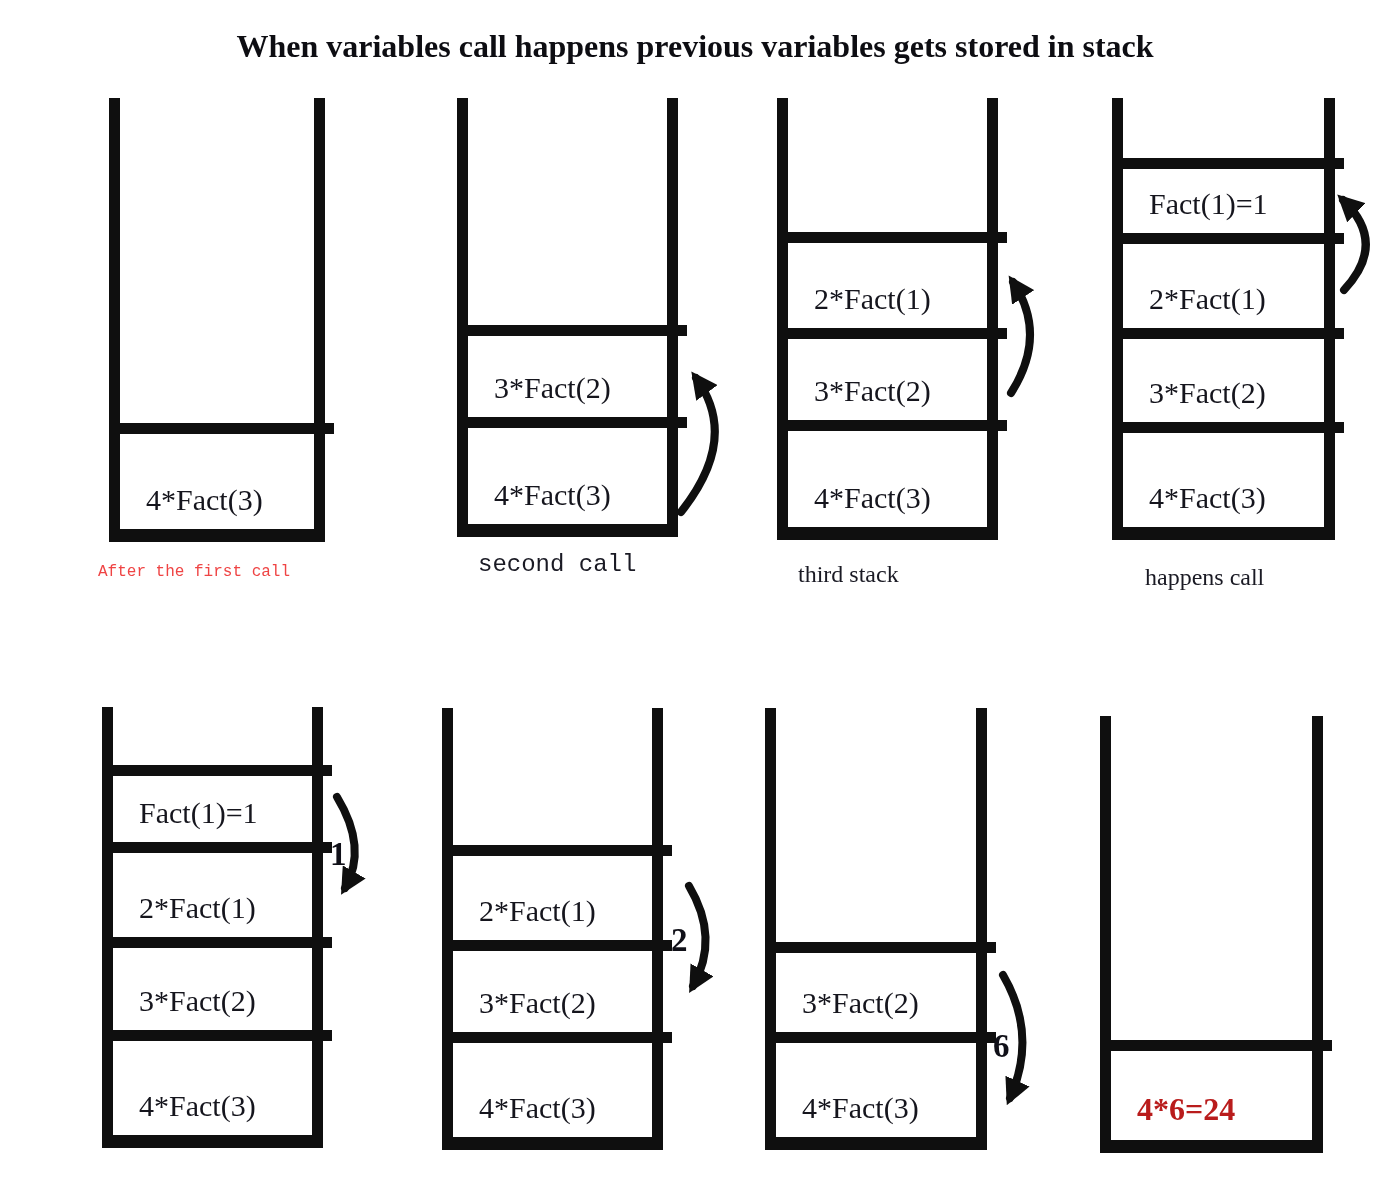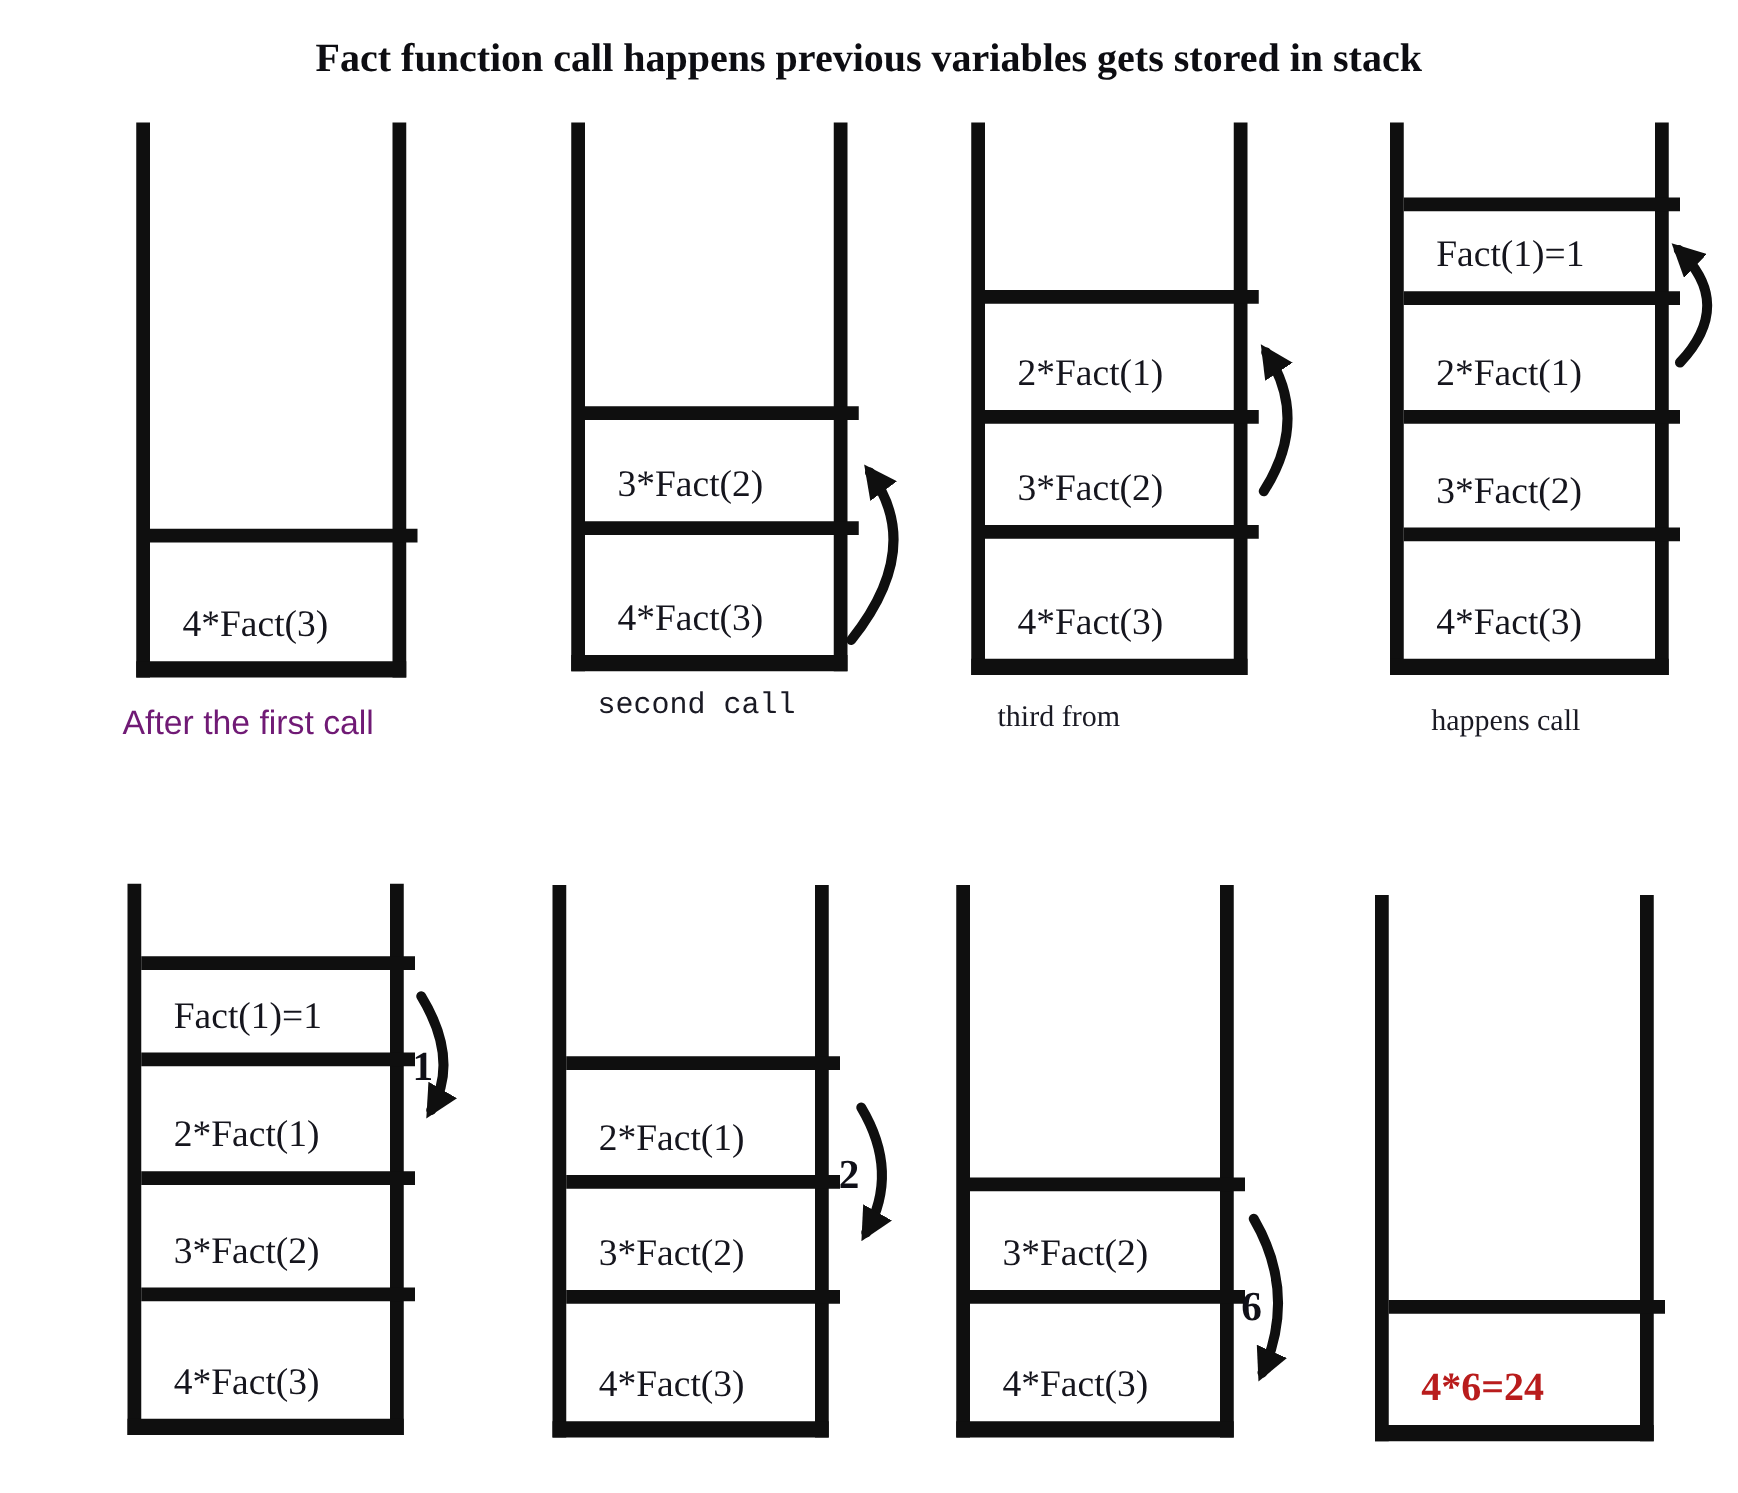--- a/index.html
+++ b/index.html
@@ -31,36 +31,36 @@
     white-space:nowrap;
   }
   .cell-label.bold{font-weight:bold;font-size:32px;color:#b91c1c;}
   .caption-serif{
     position:absolute;
     font-family:"Liberation Serif", serif;
     font-size:24px;color:#1a1a24;white-space:nowrap;
   }
   .caption-sans{
     position:absolute;
-    font-family:Liberation Sans, sans-serif;
-    font-size:27px;color:#701a75;white-space:nowrap;
+    font-family:Liberation Mono, monospace;
+    font-size:16px;color:#ef4444;white-space:nowrap;
   }
   .ret-label{
     position:absolute;
     font-family:"Liberation Serif", serif;
     font-weight:bold;font-size:33px;color:#101018;white-space:nowrap;
   }
   svg.arrows{position:absolute;left:0;top:0;pointer-events:none;}
 </style>
 </head>
 <body>
 
 <div id="canvas">
 
-  <div class="abs title" style="left:0;top:28px;width:1390px;">Fact function call happens previous variables gets stored in stack</div>
+  <div class="abs title" style="left:0;top:28px;width:1390px;">When variables call happens previous variables gets stored in stack</div>
 
 
   <div id="stacks">
       <div class="wall" style="left: 109px; top: 98px; width: 11px; height: 444px;"></div>
       <div class="wall" style="left: 314px; top: 98px; width: 11px; height: 444px;"></div>
       <div class="hline" style="left: 109px; top: 529px; width: 216px; height: 13px;"></div>
       <div class="hline" style="left: 120px; top: 423px; width: 214px; height: 11px;"></div>
       <div class="cell-label" style="left: 120px; top: 434px; width: 194px; height: 95px;">4*Fact(3)</div>
       <div class="caption-sans" style="left: 98px; top: 563px;">After the first call</div>
       <div class="wall" style="left: 457px; top: 98px; width: 11px; height: 439px;"></div>
@@ -73,21 +73,21 @@
       <div class="caption-serif" style="left: 478px; top: 551px; font-family: Liberation Mono, monospace;">second call</div>
       <div class="wall" style="left: 777px; top: 98px; width: 11px; height: 442px;"></div>
       <div class="wall" style="left: 987px; top: 98px; width: 11px; height: 442px;"></div>
       <div class="hline" style="left: 777px; top: 527px; width: 221px; height: 13px;"></div>
       <div class="hline" style="left: 788px; top: 232px; width: 219px; height: 11px;"></div>
       <div class="cell-label" style="left: 788px; top: 243px; width: 199px; height: 85px;">2*Fact(1)</div>
       <div class="hline" style="left: 788px; top: 328px; width: 219px; height: 11px;"></div>
       <div class="cell-label" style="left: 788px; top: 339px; width: 199px; height: 81px;">3*Fact(2)</div>
       <div class="hline" style="left: 788px; top: 420px; width: 219px; height: 11px;"></div>
       <div class="cell-label" style="left: 788px; top: 431px; width: 199px; height: 96px;">4*Fact(3)</div>
-      <div class="caption-serif" style="left: 798px; top: 561px;">third from</div>
+      <div class="caption-serif" style="left: 798px; top: 561px;">third stack</div>
       <div class="wall" style="left: 1112px; top: 98px; width: 11px; height: 442px;"></div>
       <div class="wall" style="left: 1324px; top: 98px; width: 11px; height: 442px;"></div>
       <div class="hline" style="left: 1112px; top: 527px; width: 223px; height: 13px;"></div>
       <div class="hline" style="left: 1123px; top: 158px; width: 221px; height: 11px;"></div>
       <div class="cell-label" style="left: 1123px; top: 169px; width: 201px; height: 64px;">Fact(1)=1</div>
       <div class="hline" style="left: 1123px; top: 233px; width: 221px; height: 11px;"></div>
       <div class="cell-label" style="left: 1123px; top: 244px; width: 201px; height: 84px;">2*Fact(1)</div>
       <div class="hline" style="left: 1123px; top: 328px; width: 221px; height: 11px;"></div>
       <div class="cell-label" style="left: 1123px; top: 339px; width: 201px; height: 83px;">3*Fact(2)</div>
       <div class="hline" style="left: 1123px; top: 422px; width: 221px; height: 11px;"></div>

